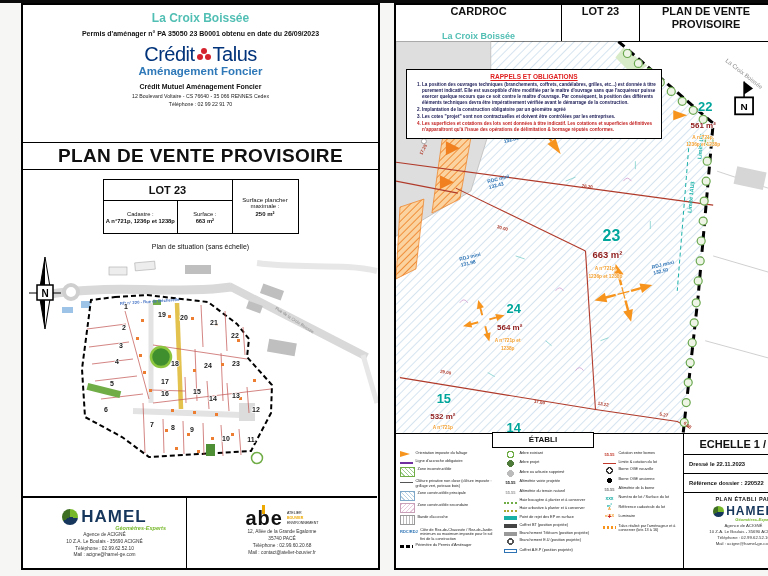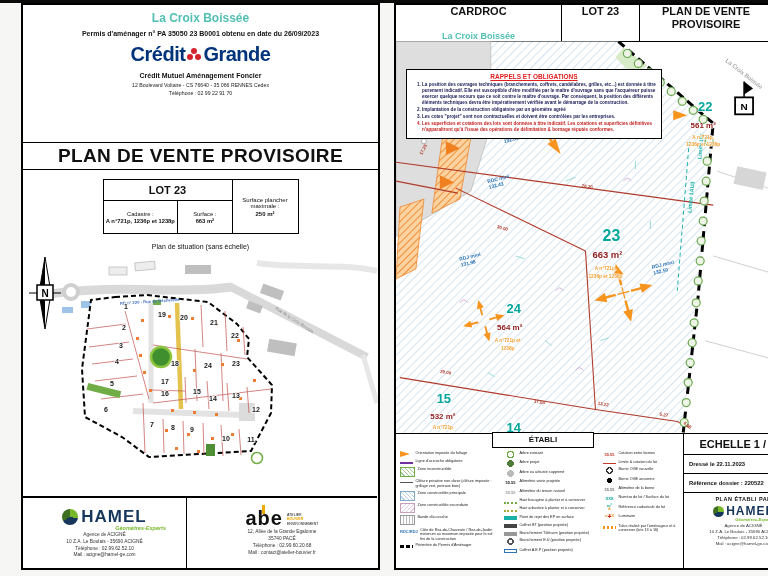--- a/index.html
+++ b/index.html
@@ -9,21 +9,21 @@
   .page{position:absolute;top:3px;background:#fff;border:2.5px solid #000;box-sizing:border-box}
   #pageL{left:21px;width:359px;height:567px}
   #pageR{left:394px;width:380px;height:567px}
 
   
   .hdrL{height:138px;border-bottom:1.5px solid #000;text-align:center;padding-top:5px;box-sizing:border-box}
   .t1{font-size:15px;font-weight:bold;letter-spacing:.3px}
   .t2{font-size:12px;font-weight:bold;color:#52bfb4;margin-top:1px}
   .t3{font-size:7px;font-weight:bold;margin-top:5px}
   .cmlogo{margin-top:6px;display:flex;justify-content:center;align-items:center;gap:2px}
-  .cmw{font-size:20px;font-weight:bold;color:#00337a;letter-spacing:-.5px}
+  .cmw{font-size:20px;font-weight:normal;color:#00337a;letter-spacing:-.5px}
   .cmflower{width:14px;height:13px;position:relative;display:inline-block}
   .cmflower::before{content:"";position:absolute;left:4px;top:0;width:6px;height:6px;border-radius:50%;
     background:#d5232e;box-shadow:-4px 6px 0 #d5232e,4px 6px 0 #d5232e}
   .cmtag{font-size:11.5px;font-weight:bold;color:#2f79b8;margin-top:-1px}
   .t4{font-size:7px;font-weight:bold;margin-top:6px}
   .t5{font-size:5.2px;margin-top:2.5px;color:#222}
   .titlebar{height:26px;border-bottom:1.5px solid #000;display:flex;align-items:center;justify-content:center;
     font-size:19px;font-weight:bold;letter-spacing:.4px}
   .lotwrap{margin-top:9px;display:flex;justify-content:center;align-items:stretch}
   .lotbox{width:128px;border:1.5px solid #000}
@@ -45,21 +45,21 @@
   .footerL{position:absolute;left:0;bottom:0;width:354px;height:70px;border-top:2px solid #000;display:flex;background:#fff}
   .fcell{box-sizing:border-box;display:flex;flex-direction:column;align-items:center;justify-content:center;padding:2px}
   .fcell.hamelcell{width:164px;border-right:1.5px solid #000}
   .fcell.abecell{width:190px}
   .hlogo{display:flex;align-items:center;gap:3px}
   .hemblem{width:16px;height:16px;border-radius:50%;
     background:conic-gradient(#76b82a 0 100deg,#16365c 100deg 240deg,#3e6e22 240deg 360deg)}
   .hname{font-size:17px;font-weight:800;color:#16365c;letter-spacing:1px}
   .htag{font-size:5.5px;font-weight:bold;font-style:italic;color:#76b82a;align-self:flex-end;margin:-2px 18px 1px 0}
   .addr{font-size:4.8px;color:#333;line-height:1.45;text-align:center}
-  .abelogo{display:flex;align-items:flex-end;gap:4px;margin-bottom:2px}
+  .abelogo{display:flex;align-items:center;gap:4px;margin-bottom:2px}
   .abename{font-size:20px;font-weight:800;color:#111;position:relative;line-height:18px;letter-spacing:1px}
   .abename::after{content:"";position:absolute;left:44%;top:-4px;width:3px;height:9px;background:#eda900}
   .abetag{display:flex;flex-direction:column;font-size:3.6px;line-height:1.35;text-align:left}
   .abetag .o{color:#eda900;font-weight:bold}
 
   
   .hdrR{display:flex;height:36px;border-bottom:1.5px solid #000}
   .hc{box-sizing:border-box;display:flex;flex-direction:column;align-items:center;justify-content:space-between}
   .hc1{width:166px;border-right:1.5px solid #000}
   .hc2{width:78px;border-right:1.5px solid #000}
@@ -137,22 +137,23 @@
 
 <div class="topbar"></div>
 
 <div class="page" id="pageL">
   <div class="hdrL">
     <div class="t2">La Croix Boissée</div>
     <div class="t3">Permis d'aménager n° PA 35050 23 B0001 obtenu en date du 26/09/2023</div>
     <div class="cmlogo">
       <span class="cmw">Crédit</span>
       <span class="cmflower"></span>
-      <span class="cmw">Grande</span>
-    </div>
+      <span class="cmw">Talus</span>
+    </div>
+    <div class="cmtag">Aménagement Foncier</div>
     <div class="t4">Crédit Mutuel Aménagement Foncier</div>
     <div class="t5">12 Boulevard Voltaire - CS 76640 - 35 066 RENNES Cedex</div>
     <div class="t5">Téléphone : 02 99 22 91 70</div>
   </div>
   <div class="titlebar">PLAN DE VENTE PROVISOIRE</div>
 
   <div class="lotwrap">
     <div class="lotbox">
       <div class="lothead">LOT 23</div>
       <div class="lotrow">

